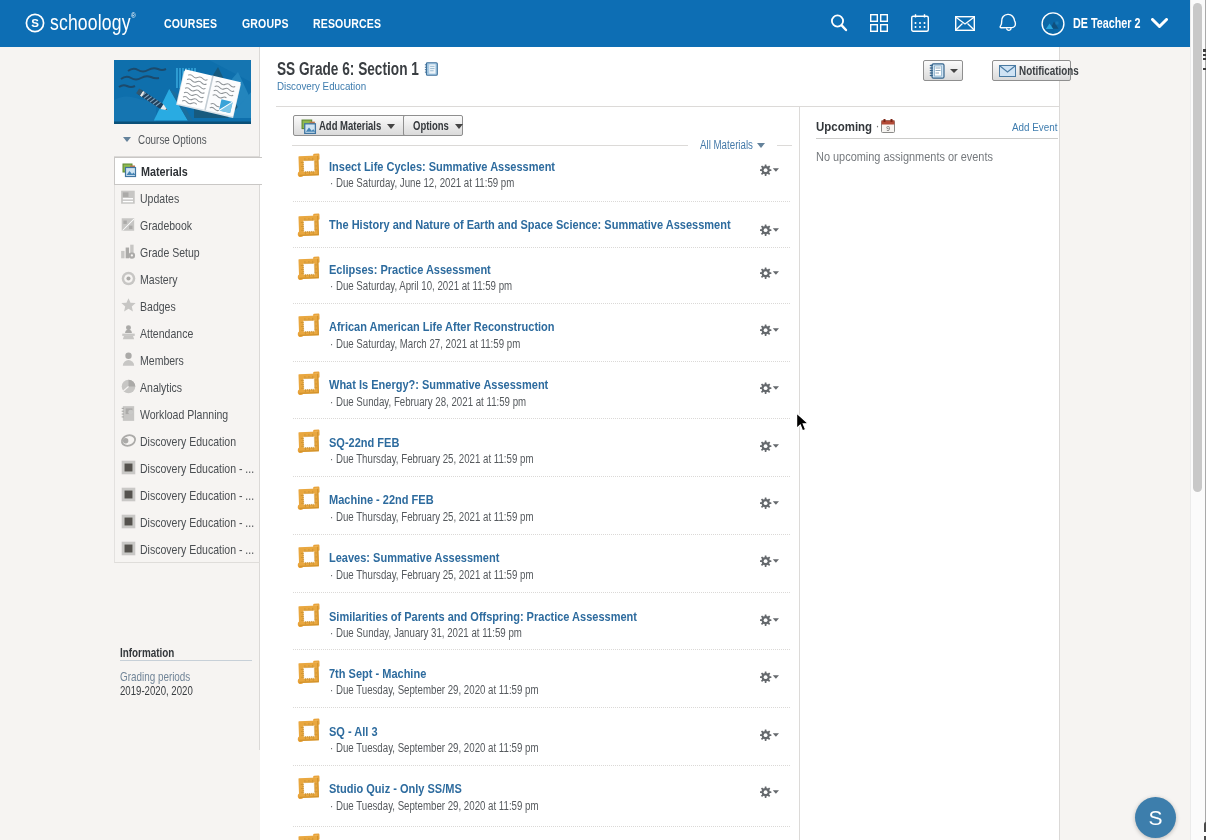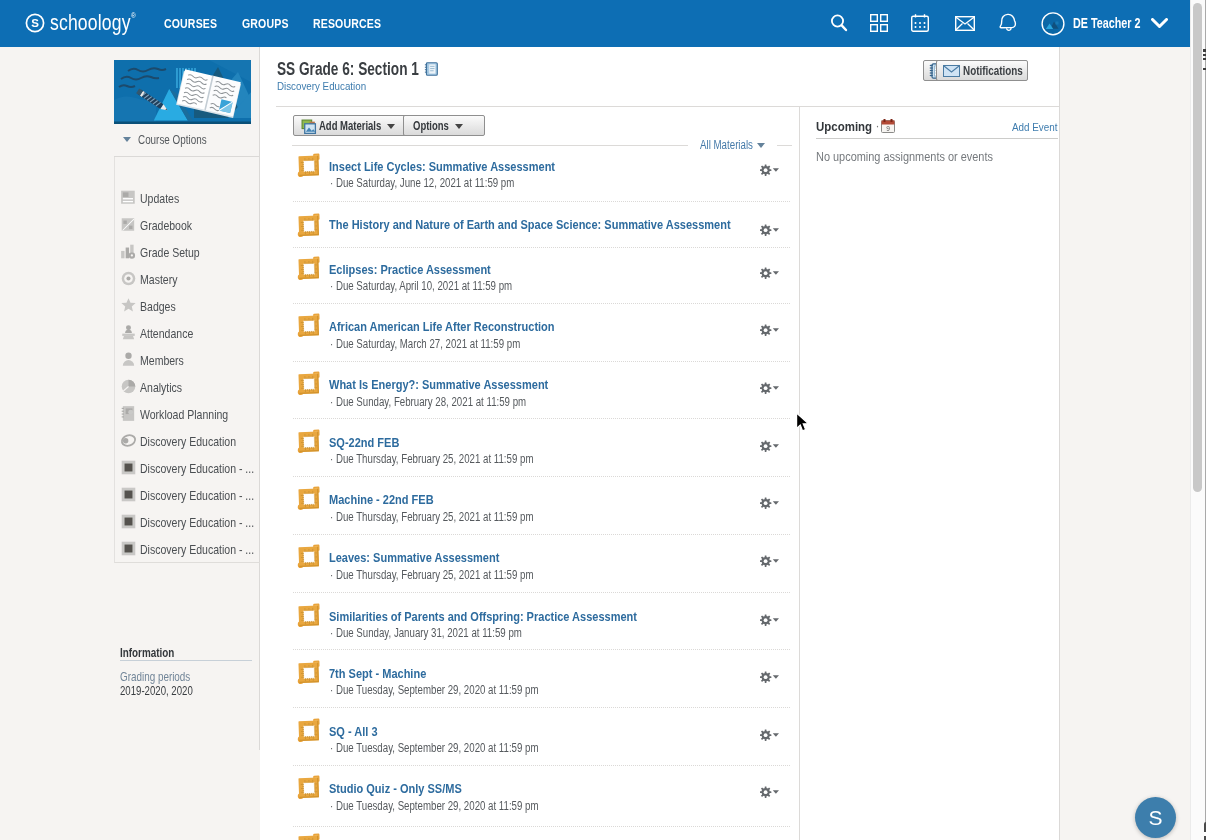--- a/index.html
+++ b/index.html
@@ -214,20 +214,29 @@
       <line x1="107" y1="48" x2="118.5" y2="36.5" stroke="#fff" stroke-width="1"></line>
     </g>
     <rect y="61.5" width="137" height="2.5" fill="#0a5078"></rect>
   </svg>
 
   <div id="courseopt-tri"></div>
   <div id="courseopt">Course Options</div>
   <div id="profile-hr"></div>
 
   <div id="menu"></div>
+  <div id="mitem-sel">
+    <svg class="ic" viewBox="0 0 15 15">
+      <rect x="1" y="1" width="9" height="8" fill="#8fb94e" stroke="#5d8732" stroke-width="1"></rect>
+      <rect x="8" y="2.5" width="5" height="6" fill="#b9764b"></rect>
+      <rect x="3.5" y="4.5" width="10" height="9" fill="#cfe4f2" stroke="#3f74a0" stroke-width="1.2"></rect>
+      <path d="M4.5 12 l3-4 2.5 3 1.5-1.5 2 2.5 z" fill="#4584b5"></path>
+    </svg>
+    <div class="txt">Materials</div>
+  </div>
   <div id="menu-items">
       <div class="mitem" style="top:185px;left:114px">
         <svg class="ic" viewBox="0 0 15 15">
           <rect x="1" y="1.5" width="12" height="11.5" fill="#c7c6c4"></rect>
           <rect x="2.5" y="3" width="5" height="4" fill="#abaaa8"></rect>
           <rect x="2.5" y="8" width="9" height="1.2" fill="#fff"></rect>
           <rect x="2.5" y="10.5" width="9" height="1.2" fill="#fff"></rect>
         </svg>
         <div class="txt">Updates</div>
       </div>
@@ -374,42 +383,42 @@
       <g stroke="#35648c" stroke-width="1.3">
           <line x1="0.8" y1="2.5" x2="3.8" y2="2.5"></line>
           <line x1="0.8" y1="5" x2="3.8" y2="5"></line>
           <line x1="0.8" y1="7.5" x2="3.8" y2="7.5"></line>
           <line x1="0.8" y1="10" x2="3.8" y2="10"></line>
           <line x1="0.8" y1="12.5" x2="3.8" y2="12.5"></line>
         </g>
     </svg>
     <div class="abs" style="left:26px;top:8px;border-left:4px solid transparent;border-right:4px solid transparent;border-top:4.5px solid #444"></div>
   </div>
-  <div class="topbtn" style="left:936px;width:92px">
+  <div class="topbtn" style="left:992px;width:79px">
     <svg class="abs" style="left:6px;top:4px" width="17" height="12" viewBox="0 0 17 12">
       <rect x="0.5" y="0.5" width="16" height="11" fill="#cfe3f4" stroke="#4a7ba3" stroke-width="1"></rect>
       <polyline points="1,1 8.5,7 16,1" fill="none" stroke="#4a7ba3" stroke-width="1.1"></polyline>
     </svg>
     <div class="abs sx" style="left:26px;top:3px;font-size:12.5px;font-weight:bold;color:#3c4044;transform:scaleX(.79)">Notifications</div>
   </div>
 
   <div id="content-hr"></div>
   <div id="vdivider"></div>
 
   <div class="btn2" style="left:293px;width:113px">
     <svg class="abs" style="left:7px;top:2.5px" width="16" height="16" viewBox="0 0 15 15">
       <rect x="1" y="1" width="9" height="8" fill="#8fb94e" stroke="#5d8732" stroke-width="1"></rect>
       <rect x="8" y="2.5" width="5" height="6" fill="#b9764b"></rect>
       <rect x="3.5" y="4.5" width="10" height="9" fill="#cfe4f2" stroke="#3f74a0" stroke-width="1.2"></rect>
       <path d="M4.5 12 l3-4 2.5 3 1.5-1.5 2 2.5 z" fill="#4584b5"></path>
     </svg>
     <div class="abs sx" style="left:25px;top:3px;transform:scaleX(.76)">Add Materials</div>
     <div class="abs" style="left:93px;top:8px;border-left:4.5px solid transparent;border-right:4.5px solid transparent;border-top:5px solid #444"></div>
   </div>
-  <div class="btn2" style="left:403px;width:82px">
+  <div class="btn2" style="left:403px;width:60px">
     <div class="abs sx" style="left:9px;top:3px;transform:scaleX(.76)">Options</div>
     <div class="abs" style="left:51px;top:8px;border-left:4.5px solid transparent;border-right:4.5px solid transparent;border-top:5px solid #444"></div>
   </div>
 
   <div id="allmat-l"></div>
   <div id="allmat">All Materials</div>
   <div id="allmat-tri"></div>
   <div id="allmat-r"></div>
 
   <div id="rows">

